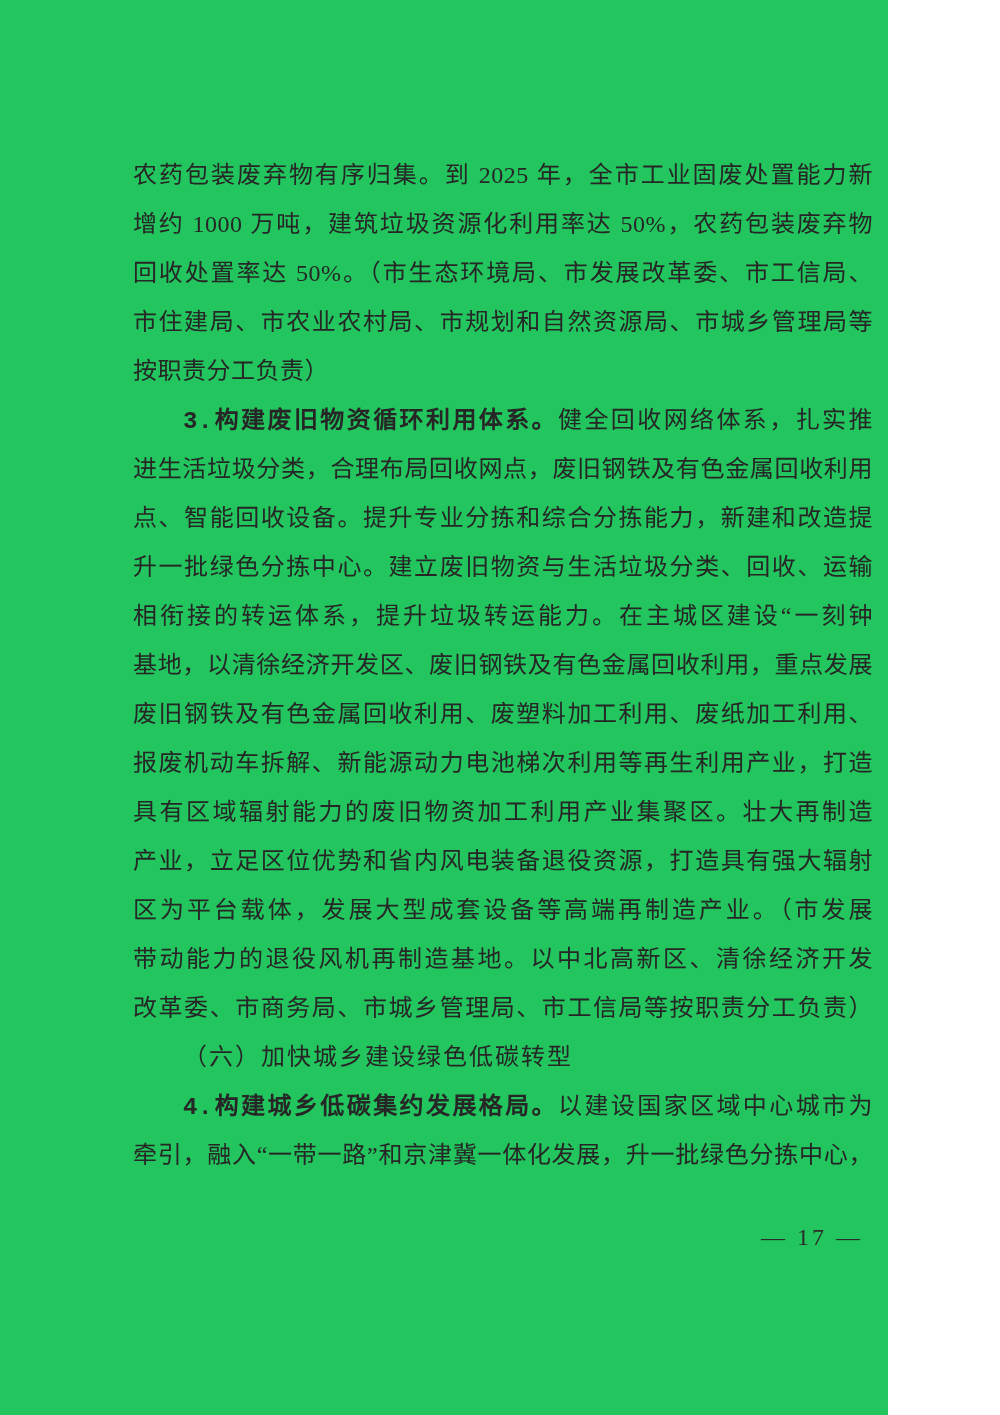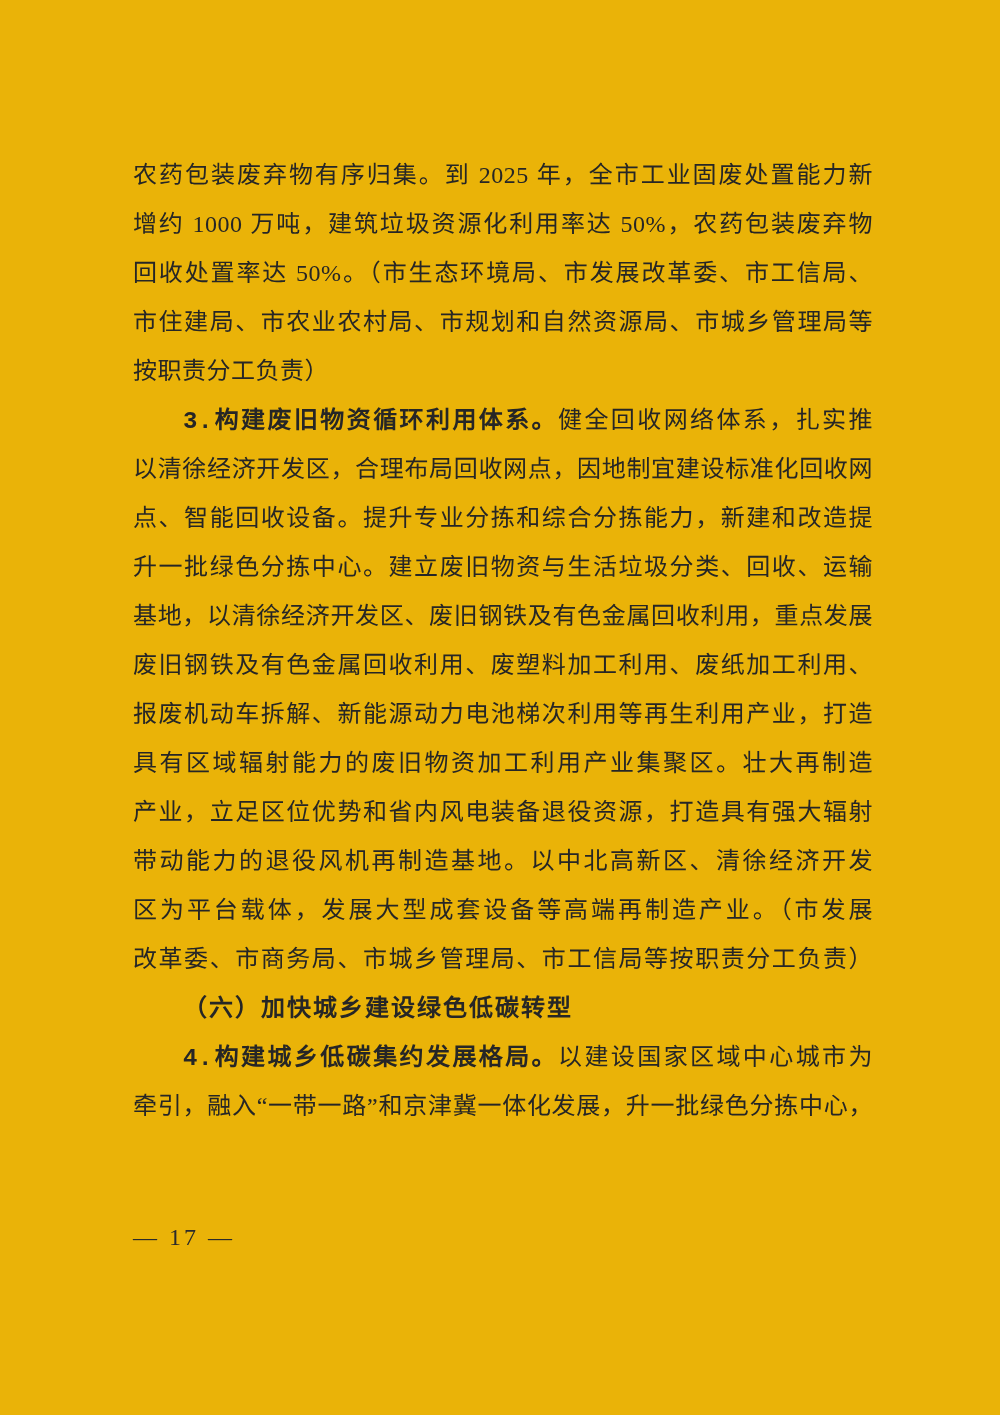--- a/index.html
+++ b/index.html
@@ -3,23 +3,23 @@
 <meta charset="utf-8">
 <title>Document Page</title>
 <style>
   html, body {
     margin: 0;
     padding: 0;
     background: #ffffff;
   }
   .page {
     position: relative;
-    width: 1000px;
+    width: 888px;
     height: 1415px;
-    background: #eab308;
+    background: #22c55e;
     font-family: "Liberation Serif", "DejaVu Serif", serif;
     color: #262626;
     overflow: hidden;
   }
   .doc-body {
     position: absolute;
     left: 133px;
     top: 151px;
     width: 740px;
   }
@@ -37,28 +37,29 @@
     text-align-last: left;
   }
   .line.indent {
     padding-left: 50px;
   }
   .line .lead {
     font-weight: 600;
     font-family: Liberation Mono, monospace;
   }
   .line.heading {
-    font-weight: 700;
+    font-weight: 400;
     letter-spacing: 2px;
   }
   .footer {
     position: absolute;
     left: 133px;
     top: 1222px;
     width: 740px;
+    text-align: right;
     padding-right: 10px;
     box-sizing: border-box;
     font-size: 24px;
     line-height: 30px;
     letter-spacing: 3px;
     color: #2b2b2b;
   }
 </style>
 </head>
 <body>
@@ -66,30 +67,31 @@
 <div class="page">
   <div class="doc-body">
     <div class="line">农药包装废弃物有序归集。到 2025 年，全市工业固废处置能力新</div>
     <div class="line">增约 1000 万吨，建筑垃圾资源化利用率达 50%，农药包装废弃物</div>
     <div class="line">回收处置率达 50%。（市生态环境局、市发展改革委、市工信局、</div>
     <div class="line">市住建局、市农业农村局、市规划和自然资源局、市城乡管理局等</div>
     <div class="line para-end">按职责分工负责）</div>
     <div class="line indent">
       <span class="lead">3.构建废旧物资循环利用体系。</span><span>健全回收网络体系，扎实推</span>
     </div>
-    <div class="line">以清徐经济开发区，合理布局回收网点，因地制宜建设标准化回收网</div>
+    <div class="line">进生活垃圾分类，合理布局回收网点，废旧钢铁及有色金属回收利用</div>
     <div class="line">点、智能回收设备。提升专业分拣和综合分拣能力，新建和改造提</div>
     <div class="line">升一批绿色分拣中心。建立废旧物资与生活垃圾分类、回收、运输</div>
+    <div class="line">相衔接的转运体系，提升垃圾转运能力。在主城区建设“一刻钟</div>
     <div class="line">基地，以清徐经济开发区、废旧钢铁及有色金属回收利用，重点发展</div>
     <div class="line">废旧钢铁及有色金属回收利用、废塑料加工利用、废纸加工利用、</div>
     <div class="line">报废机动车拆解、新能源动力电池梯次利用等再生利用产业，打造</div>
     <div class="line">具有区域辐射能力的废旧物资加工利用产业集聚区。壮大再制造</div>
     <div class="line">产业，立足区位优势和省内风电装备退役资源，打造具有强大辐射</div>
+    <div class="line">区为平台载体，发展大型成套设备等高端再制造产业。（市发展</div>
     <div class="line">带动能力的退役风机再制造基地。以中北高新区、清徐经济开发</div>
-    <div class="line">区为平台载体，发展大型成套设备等高端再制造产业。（市发展</div>
     <div class="line">改革委、市商务局、市城乡管理局、市工信局等按职责分工负责）</div>
     <div class="line indent heading para-end">（六）加快城乡建设绿色低碳转型</div>
     <div class="line indent">
       <span class="lead">4.构建城乡低碳集约发展格局。</span><span>以建设国家区域中心城市为</span>
     </div>
     <div class="line">牵引，融入“一带一路”和京津冀一体化发展，升一批绿色分拣中心，</div>
   </div>
 
   <div class="footer">— 17 —</div>
 </div>

